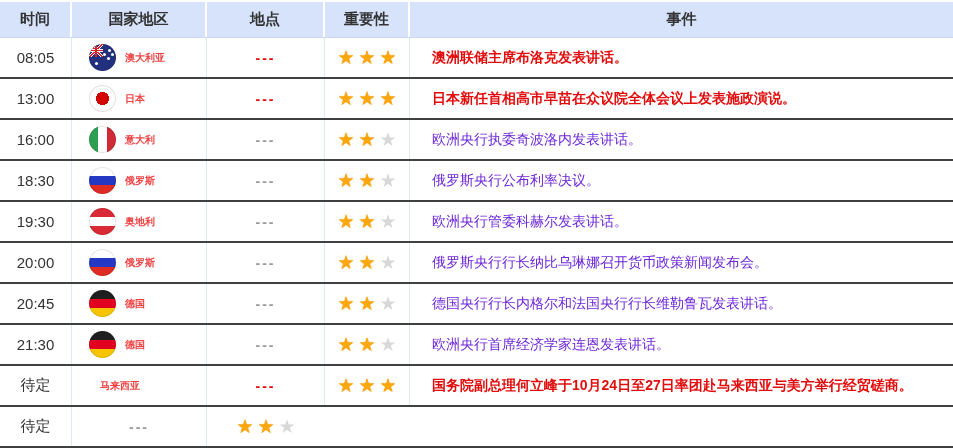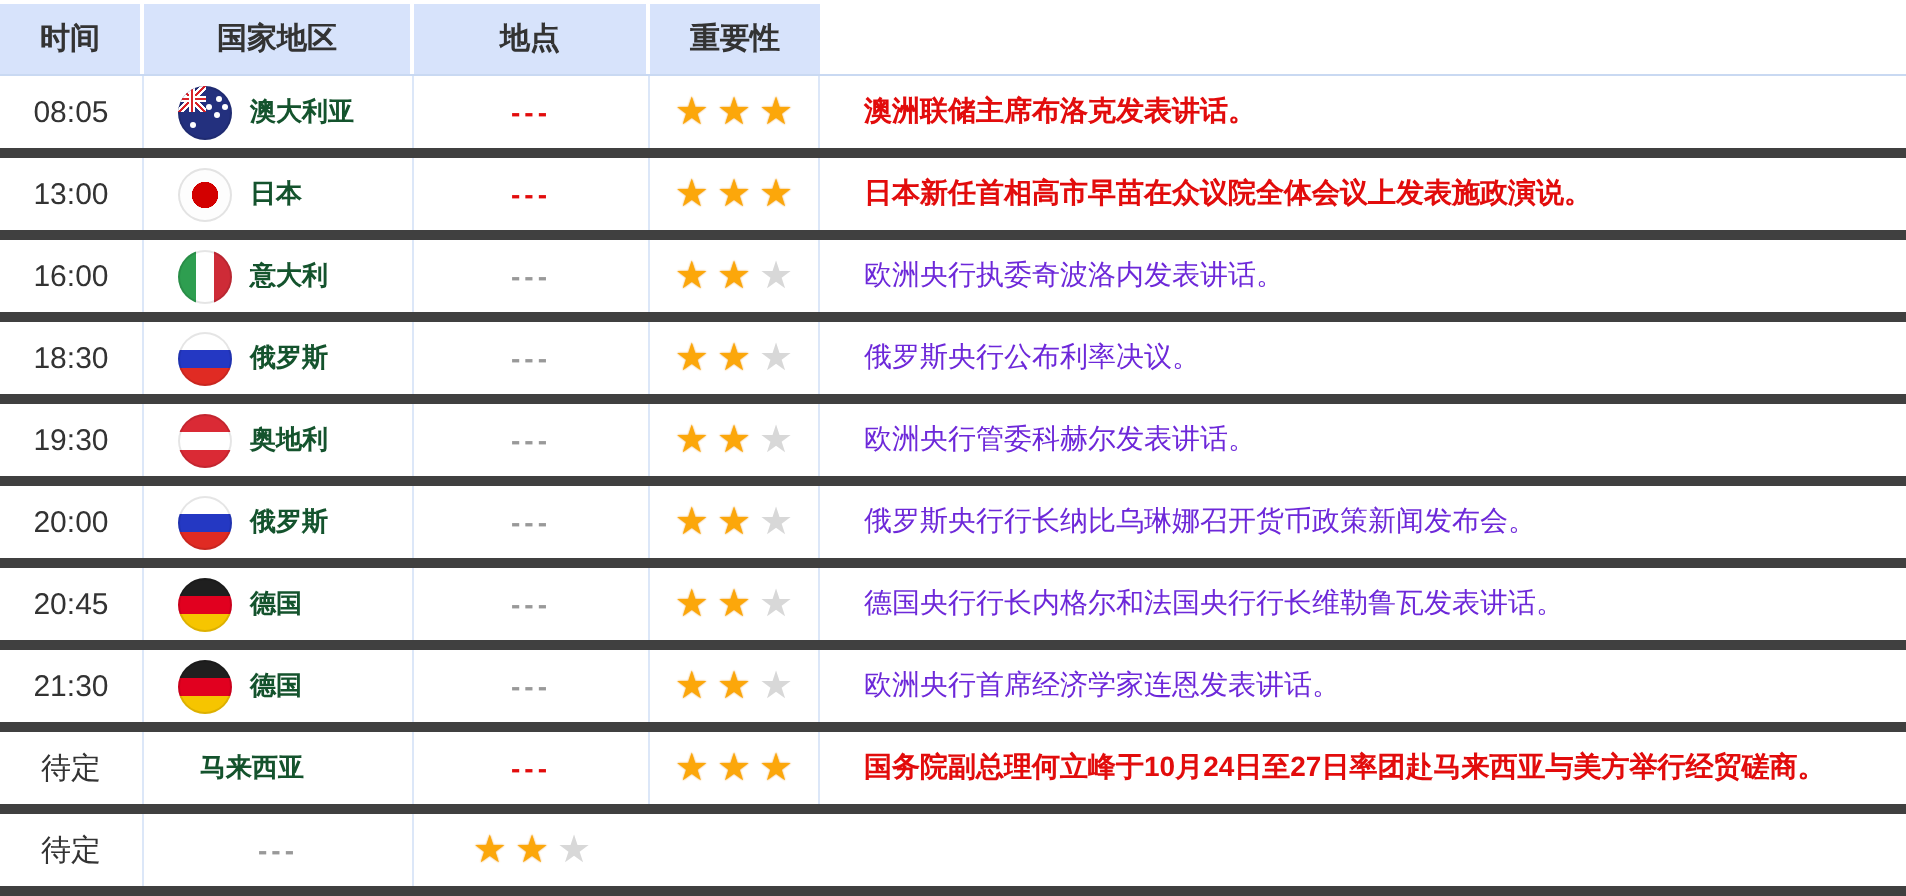--- a/index.html
+++ b/index.html
@@ -10,26 +10,26 @@
   
   .thead{display:grid;grid-template-columns:72px 135px 118px 85px 1fr;
          height:38px;background:#fff;border-bottom:1px solid #c9d9f2;box-sizing:border-box;}
   .hcell{background:#d7e3fb;margin-top:2px;margin-right:2px;
          display:flex;align-items:center;justify-content:center;
          font-size:15px;font-weight:bold;color:#333;}
   .hcell:last-child{margin-right:0;}
 
   
   .trow{display:grid;grid-template-columns:72px 135px 118px 85px 1fr;
-        height:41px;border-bottom:5px solid #404040;box-sizing:border-box;background:#fff;}
+        height:41px;border-bottom:2px solid #404040;box-sizing:border-box;background:#fff;}
   .cell{display:flex;align-items:center;border-right:1px solid #dce7f8;box-sizing:border-box;
         font-size:14px;color:#333;overflow:hidden;white-space:nowrap;}
   .cell:last-child{border-right:none;text-align:center;}
   .c-time{justify-content:center;font-size:15px;color:#333;}
-  .c-country{padding-left:17px;font-weight:bold;font-size:13px;color:#14532d;}
+  .c-country{padding-left:17px;font-weight:bold;font-size:10px;color:#ef4444;}
   .cname{margin-left:9px;}
   .no-flag .cname{margin-left:11px;}
   .c-loc{justify-content:center;color:#999;letter-spacing:2px;font-weight:bold;}
   .c-imp{justify-content:center;}
   .c-event{padding-left:22px;color:#6d28d9;font-size:14px;}
   .red{color:#e20c0c !important;font-weight:bold;}
 
   
   .star{font-size:19px;line-height:1;color:#d8d8d8;margin:0 2px;}
   .star.on{color:#fca70a;text-shadow:0 0 1px #e68a00;}
@@ -58,20 +58,21 @@
 </style>
 </head>
 <body>
 
 <div class="calendar">
   <div class="thead">
     <div class="hcell">时间</div>
     <div class="hcell">国家地区</div>
     <div class="hcell">地点</div>
     <div class="hcell">重要性</div>
+    <div class="hcell">事件</div>
   </div>
   <div>
       <div class="trow">
         <div class="cell c-time">08:05</div>
         <div class="cell c-country">
           <span class="flag flag-australia"></span>
           <span class="cname">澳大利亚</span>
         </div>
         <div class="cell c-loc red">---</div>
         <div class="cell c-imp">

